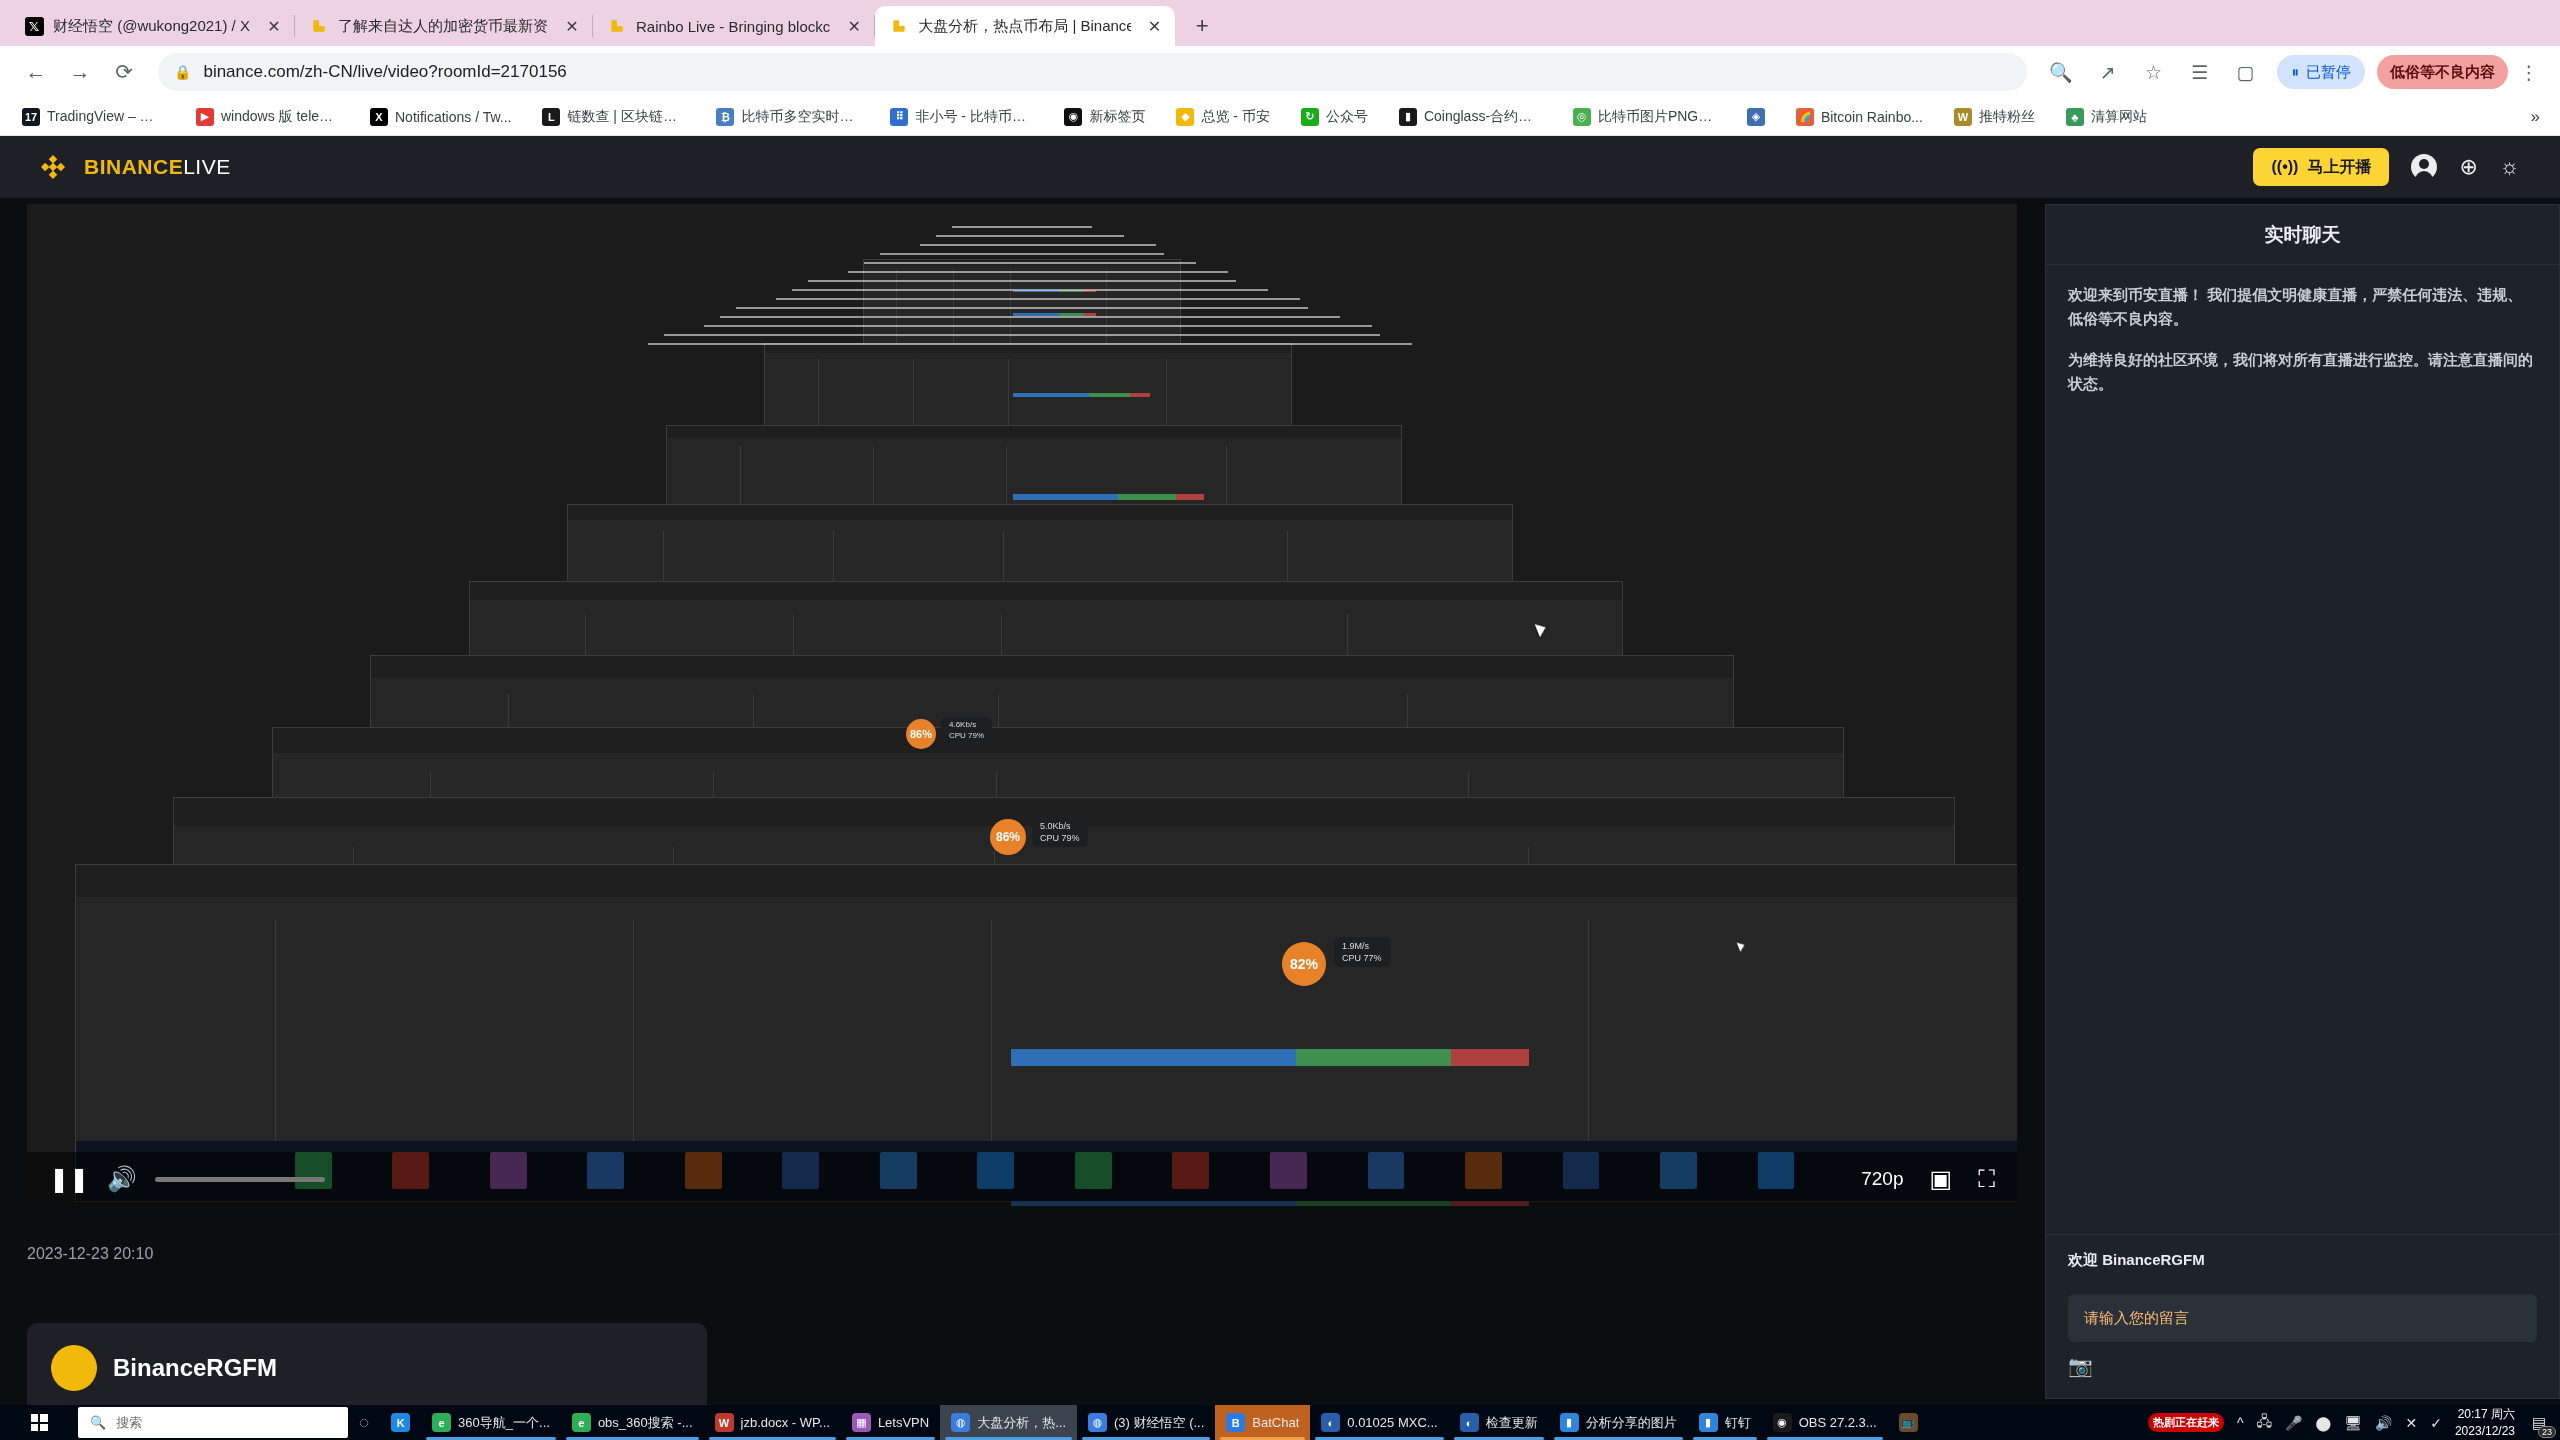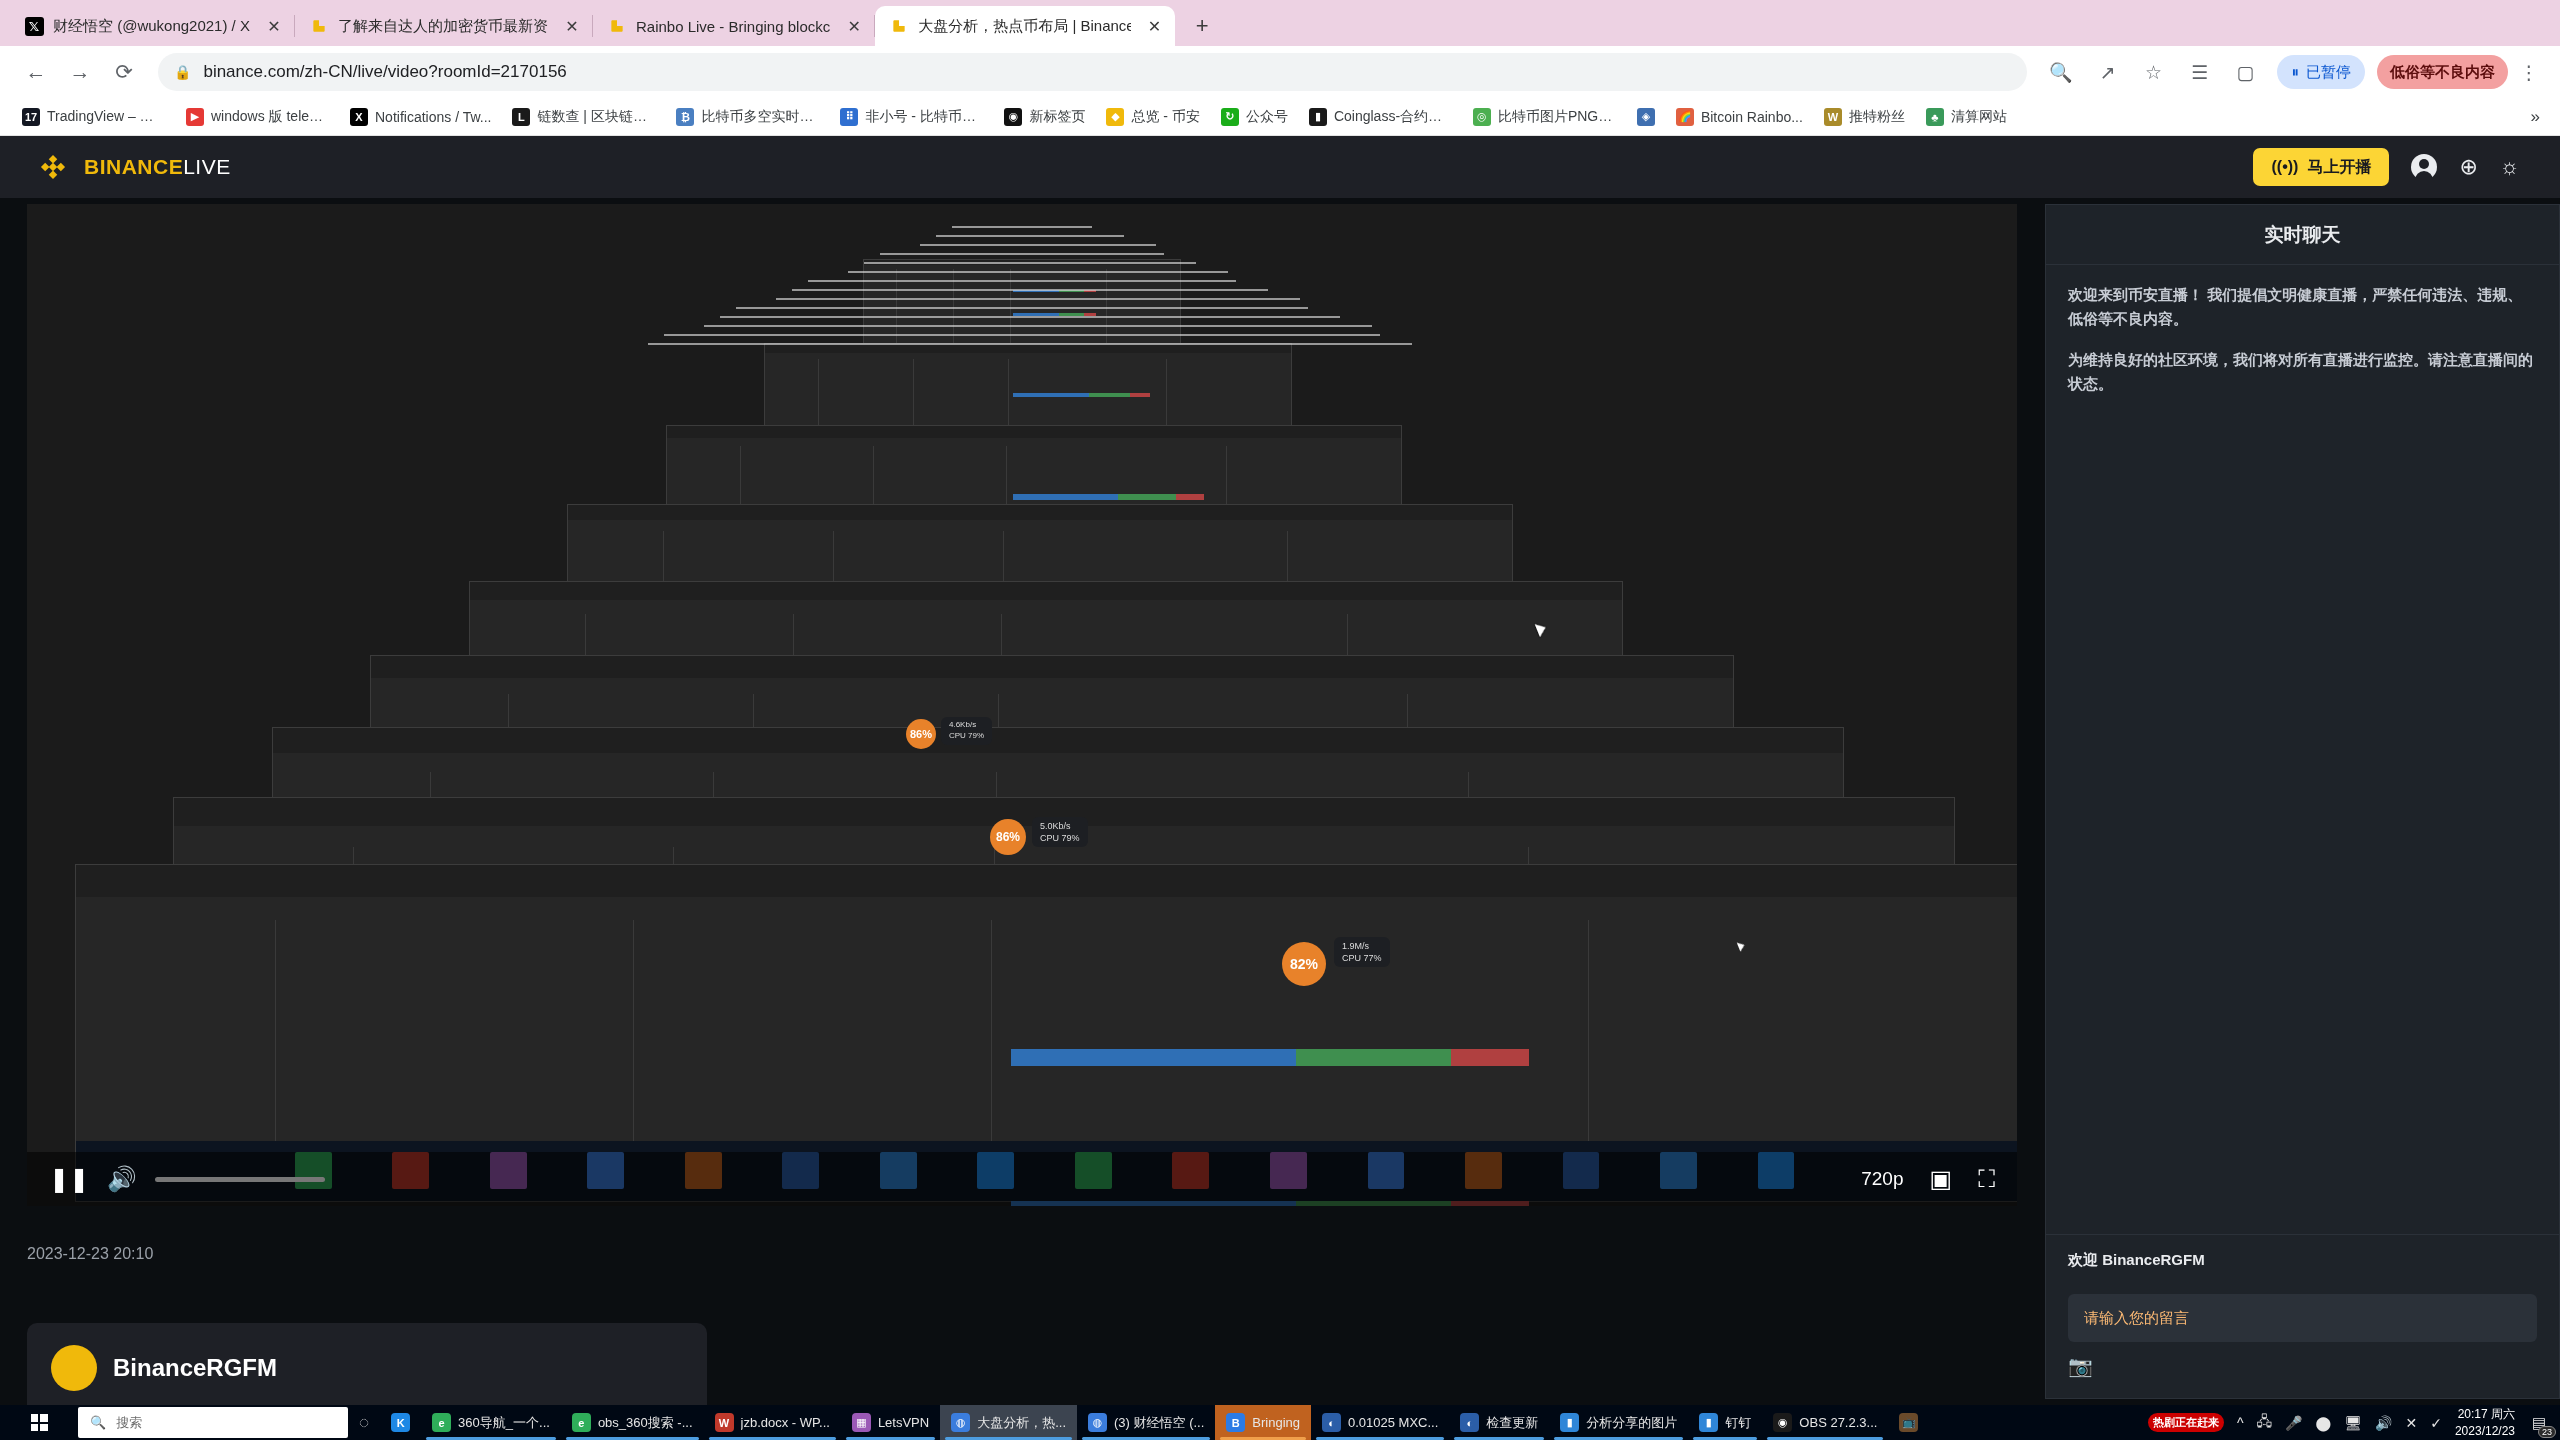--- a/index.html
+++ b/index.html
@@ -49,21 +49,21 @@
      align-items:center;justify-content:center;font-size:19px;color:#5f6368; }
   .pausepill { height:34px; border-radius:17px; background:#d3e3fd; display:flex;
      align-items:center; gap:7px; padding:0 14px; font-size:15px; color:#0b57d0;
      margin-left:6px; }
   .updatebtn { height:34px; border-radius:17px; background:#f3a0a0; display:flex;
      align-items:center; padding:0 13px; font-size:15px; color:#5c0d0d;
      margin-left:6px; font-weight:600; }
   .dots { width:30px; text-align:center; font-size:19px; color:#5f6368; }
 
   .bookmarks { height:38px; background:#fff; display:flex; align-items:center;
-     padding:0 14px; gap:5px; border-bottom:1px solid #e3e3e3; }
+     padding:0 14px; gap:15px; border-bottom:1px solid #e3e3e3; }
   .bm { display:flex; align-items:center; gap:7px; padding:4px 8px;
      border-radius:5px; font-size:14px; color:#3c4043; white-space:nowrap; }
   .bmico { width:18px;height:18px;flex:0 0 18px;border-radius:3px;display:flex;
      align-items:center;justify-content:center;font-size:11px;color:#fff;
      font-weight:bold; overflow:hidden; }
   .bmtext { max-width:118px; overflow:hidden; text-overflow:ellipsis;
      white-space:nowrap; }
   .bmoverflow{ margin-left:auto;font-size:17px;color:#3c4043;padding:0 6px; }
 
   
@@ -751,21 +751,21 @@
       <div class="tbitem run act">
         <span class="tbico" style="background: rgb(59, 125, 221);">◍</span>
         <span class="tblabel">大盘分析，热...</span>
       </div>
       <div class="tbitem run">
         <span class="tbico" style="background: rgb(59, 125, 221);">◍</span>
         <span class="tblabel">(3) 财经悟空 (...</span>
       </div>
       <div class="tbitem run orange">
         <span class="tbico" style="background: rgb(44, 123, 229);">B</span>
-        <span class="tblabel">Bringing</span>
+        <span class="tblabel">BatChat</span>
       </div>
       <div class="tbitem run">
         <span class="tbico" style="background: rgb(43, 94, 168);">◐</span>
         <span class="tblabel">0.01025 MXC...</span>
       </div>
       <div class="tbitem run">
         <span class="tbico" style="background: rgb(43, 94, 168);">◐</span>
         <span class="tblabel">检查更新</span>
       </div>
       <div class="tbitem run">

